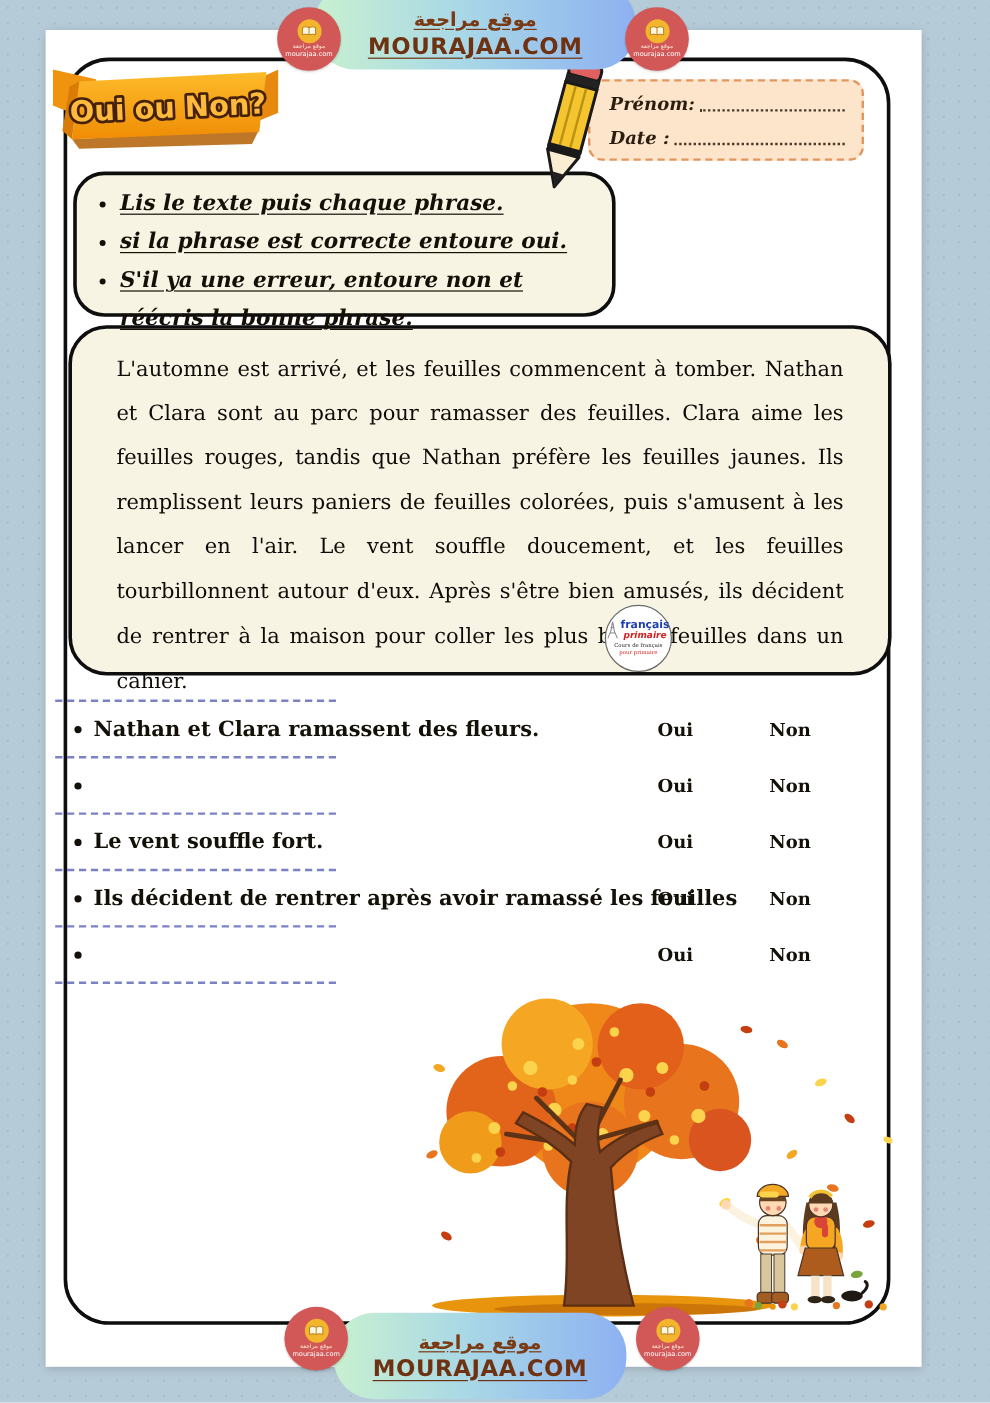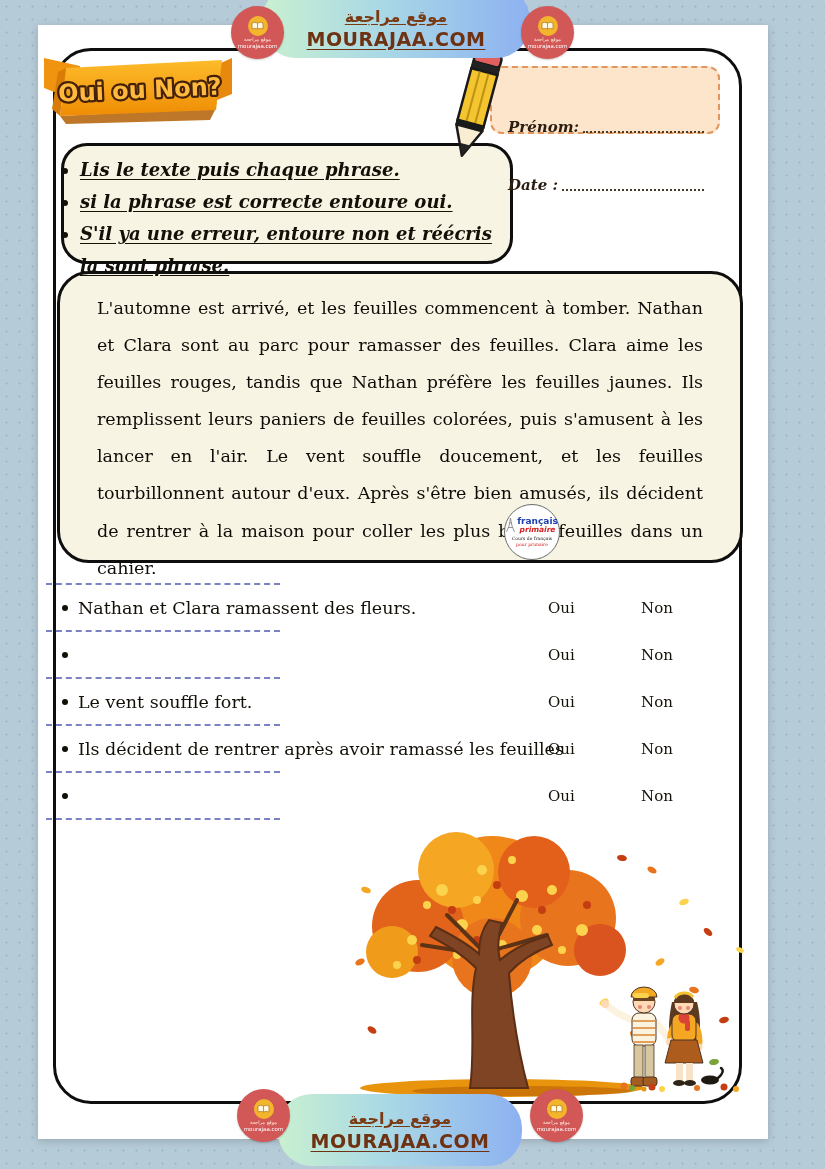--- a/index.html
+++ b/index.html
@@ -56,33 +56,33 @@
   
   .pencil-wrap { position:absolute; left:450px; top:50px; width:82px; height:114px; z-index:5; }
 
   
   .name-box {
     position:absolute; left:490px; top:66px; width:230px; height:68px;
     background:#fce5cb; border:2px dashed #e2955c; border-radius:12px;
     padding:10px 12px 8px 16px; display:flex; flex-direction:column; justify-content:space-between;
     z-index:4;
   }
-  .field-line { display:flex; align-items:flex-end;margin-top:40px; }
+  .field-line { display:flex; align-items:flex-end; }
   .field-label {
     font-size:15px; font-weight:bold; font-style:italic; color:#2b1d10; white-space:nowrap;
   }
   .dotline { flex:1; border-bottom:2px dotted #4a3a28; margin:0 2px 3px 4px; height:10px; }
 
   
   .instructions {
     position:absolute; left:61px; top:143px; width:452px; height:121px;
     background:#f7f4e3; border:3px solid #0e0e0e; border-radius:26px;
     padding:8px 14px 8px 16px; z-index:3;
   }
-  .instructions ul { list-style:disc; }
+  .instructions ul { list-style:disc; margin-left:20px; }
   .instructions li {
     font-style:italic; font-weight:600; font-size:18px; line-height:1.78;
     color:#141008; text-decoration:underline; text-underline-offset:3px;
   }
 
   
   .reading-box {
     position:absolute; left:57px; top:271px; width:686px; height:292px;
     background:#f7f4e3; border:3px solid #0e0e0e; border-radius:32px; z-index:2;
   }
@@ -99,21 +99,21 @@
   .stamp .row1 { display:flex; align-items:center; gap:2px; }
   .stamp .titles { display:flex; flex-direction:column; line-height:1; }
   .stamp .fr { font-family:"DejaVu Sans",sans-serif; font-weight:bold; font-size:9px; color:#1d3fb0; }
   .stamp .pr { font-family:"DejaVu Sans",sans-serif; font-weight:bold; font-size:7.5px; color:#d42020; font-style:italic; }
   .stamp .sub1 { font-size:4.5px; color:#222; line-height:1.2; }
   .stamp .sub2 { font-size:4.5px; color:#d42020; line-height:1.2; }
 
   
   .statements { position:absolute; left:46px; top:583px; width:680px; z-index:2; }
   .dash { width:234px; height:0; border-top:2.5px dashed #7a81c5; }
-  .srow { position:relative; height:45px; display:flex; align-items:center; padding-left:16px; }
+  .srow { position:relative; height:45px; display:flex; align-items:center; padding-left:16px;font-weight:bold; }
   .bullet { width:6px; height:6px; border-radius:50%; background:#131007; margin-right:10px; flex:none; }
   .stext { font-size:17.5px; color:#131007; }
   .oui, .non { position:absolute; font-size:15px; color:#131007; }
   .oui { left:502px; }
   .non { left:595px; }
 
   
   .scene { position:absolute; left:352px; top:830px; width:400px; height:272px; z-index:2; }
 </style>
 </head>
@@ -189,21 +189,21 @@
     <div class="field-line">
       <span class="field-label">Date :</span>
       <span class="dotline"></span>
     </div>
   </div>
 
   <div class="instructions">
     <ul>
       <li>Lis le texte puis chaque phrase.</li>
       <li>si la phrase est correcte entoure oui.</li>
-      <li>S'il ya une erreur, entoure non et réécris la sont phrase.</li>
+      <li>S'il ya une erreur, entoure non et réécris la bonne phrase.</li>
     </ul>
   </div>
 
   <div class="reading-box">
     <p>L'automne est arrivé, et les feuilles commencent à tomber. Nathan et Clara sont au parc pour ramasser des feuilles. Clara aime les feuilles rouges, tandis que Nathan préfère les feuilles jaunes. Ils remplissent leurs paniers de feuilles colorées, puis s'amusent à les lancer en l'air. Le vent souffle doucement, et les feuilles tourbillonnent autour d'eux. Après s'être bien amusés, ils décident de rentrer à la maison pour coller les plus belles feuilles dans un cahier.</p>
   </div>
 
   <div class="stamp">
     <div class="row1">
       <svg width="9" height="15" viewBox="0 0 9 15">

